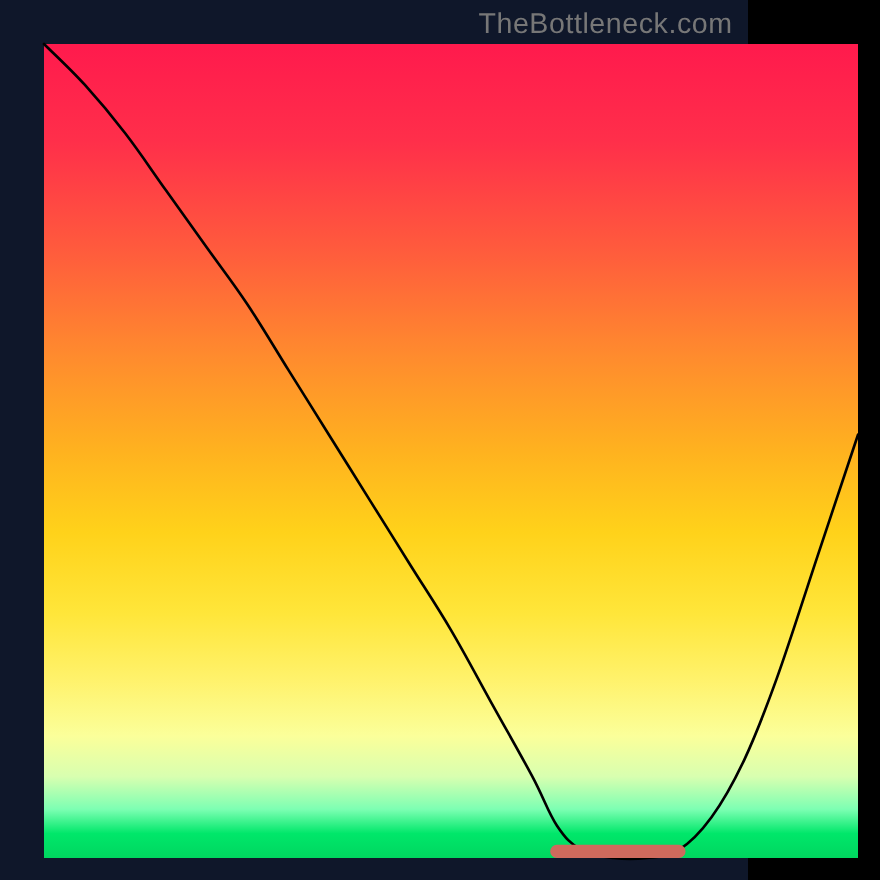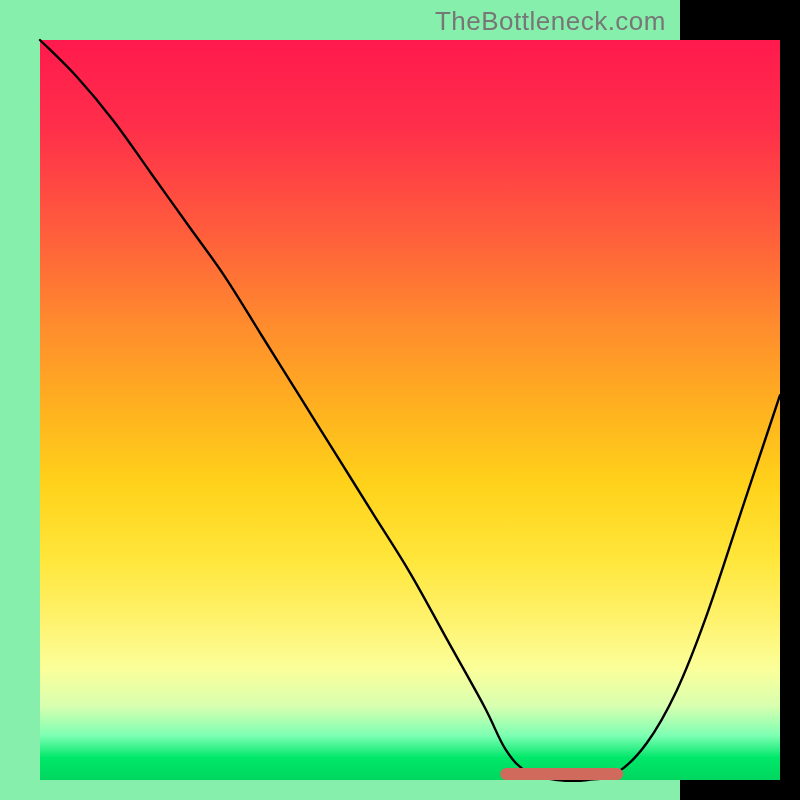--- a/index.html
+++ b/index.html
@@ -10,21 +10,21 @@
     background: #000;
     overflow: hidden;
     font-family: Arial, Helvetica, sans-serif;
   }
   .frame {
     position: absolute;
     left: 0;
     top: 0;
     width: 680px;
     height: 800px;
-    background: #86efac;
+    background: #0f172a;
   }
   .plot {
     position: absolute;
     left: 40px;
     top: 40px;
     width: 740px;
     height: 740px;
     background: linear-gradient(to bottom,
       #ff1a4d 0%,
       #ff2f4a 12%,

